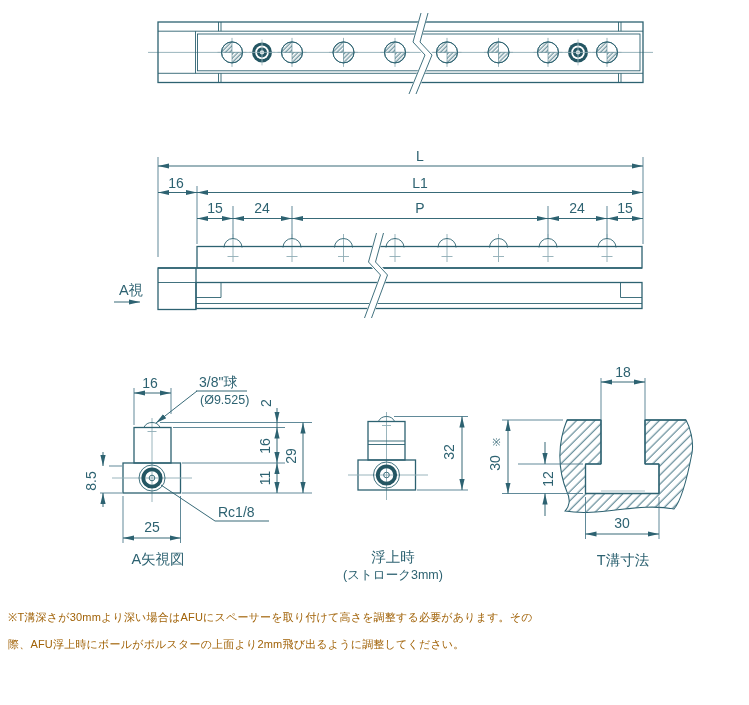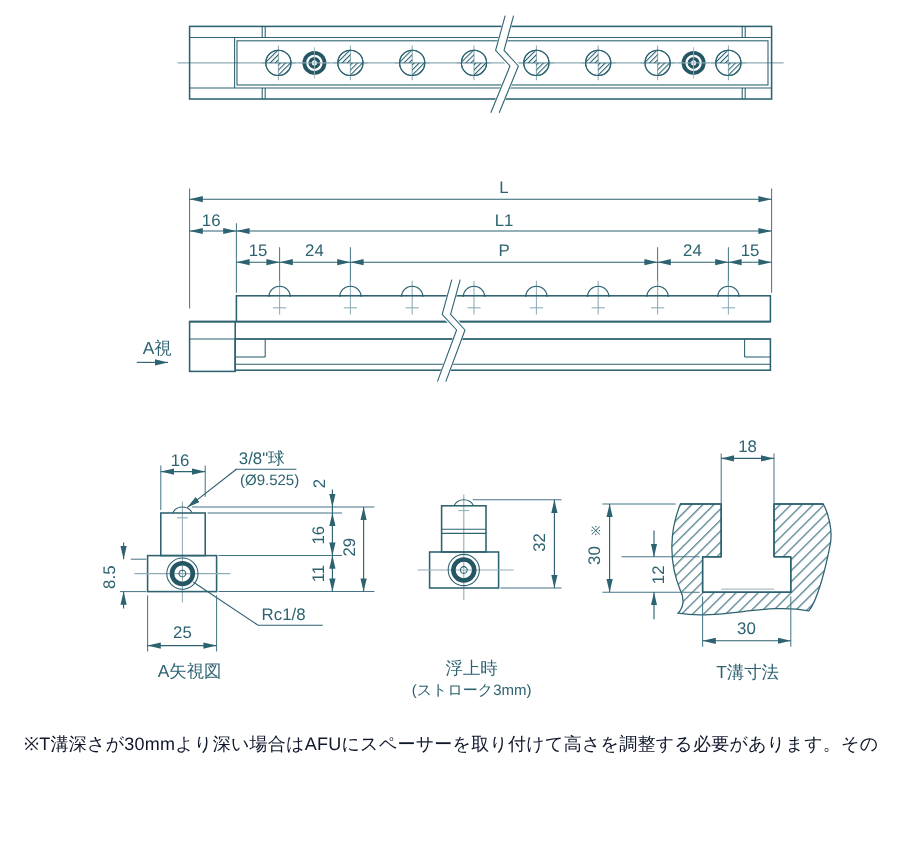--- a/index.html
+++ b/index.html
@@ -8,21 +8,21 @@
   svg text{font-family:"Liberation Sans",sans-serif;}
   .ln  {stroke:#2d6271;stroke-width:1.3;fill:none;}
   .tn  {stroke:#2d6271;stroke-width:0.9;fill:none;}
   .cl  {stroke:#8fadb6;stroke-width:0.9;fill:none;}
   .dim {stroke:#2d6271;stroke-width:0.95;fill:none;}
   .ext {stroke:#447586;stroke-width:0.85;fill:none;}
   .wavy{stroke:#2d6271;stroke-width:1.05;}
   .txt {fill:#2d6271;font-size:14px;}
   .txts{fill:#2d6271;font-size:12.5px;}
   .cap {fill:#2d6271;font-size:14.5px;}
-  .note-line{position:absolute;left:20px;color:#0f172a;font-size:15px;letter-spacing:0.2px;white-space:nowrap;}
+  .note-line{position:absolute;left:8px;color:#a16207;font-size:11px;letter-spacing:0.2px;white-space:nowrap;}
 </style>
 </head>
 <body>
 
 <div id="stage">
 <svg width="749" height="705" viewBox="0 0 749 705">
   <defs>
     <marker id="arr" markerWidth="12" markerHeight="8" refX="11" refY="4" orient="auto-start-reverse" markerUnits="userSpaceOnUse">
       <path d="M11,4 L0,1.4 L0,6.6 Z" fill="#2d6271"></path>
     </marker>
@@ -277,13 +277,14 @@
     <line x1="659" y1="497" x2="659" y2="539" class="ext"></line>
     <line x1="585.5" y1="534" x2="659" y2="534" class="dim" marker-start="url(#arr)" marker-end="url(#arr)"></line>
     <text x="622" y="528" class="txt" text-anchor="middle">30</text>
 
     <text x="623" y="565" class="cap" text-anchor="middle">T溝寸法</text>
   </g>
 </svg>
 
   
   <div class="note-line" style="top:609px">※T溝深さが30mmより深い場合はAFUにスペーサーを取り付けて高さを調整する必要があります。その</div>
+  <div class="note-line" style="top:637px">際、AFU浮上時にボールがボルスターの上面より2mm飛び出るように調整してください。</div>
 </div>
 
 </body></html>

